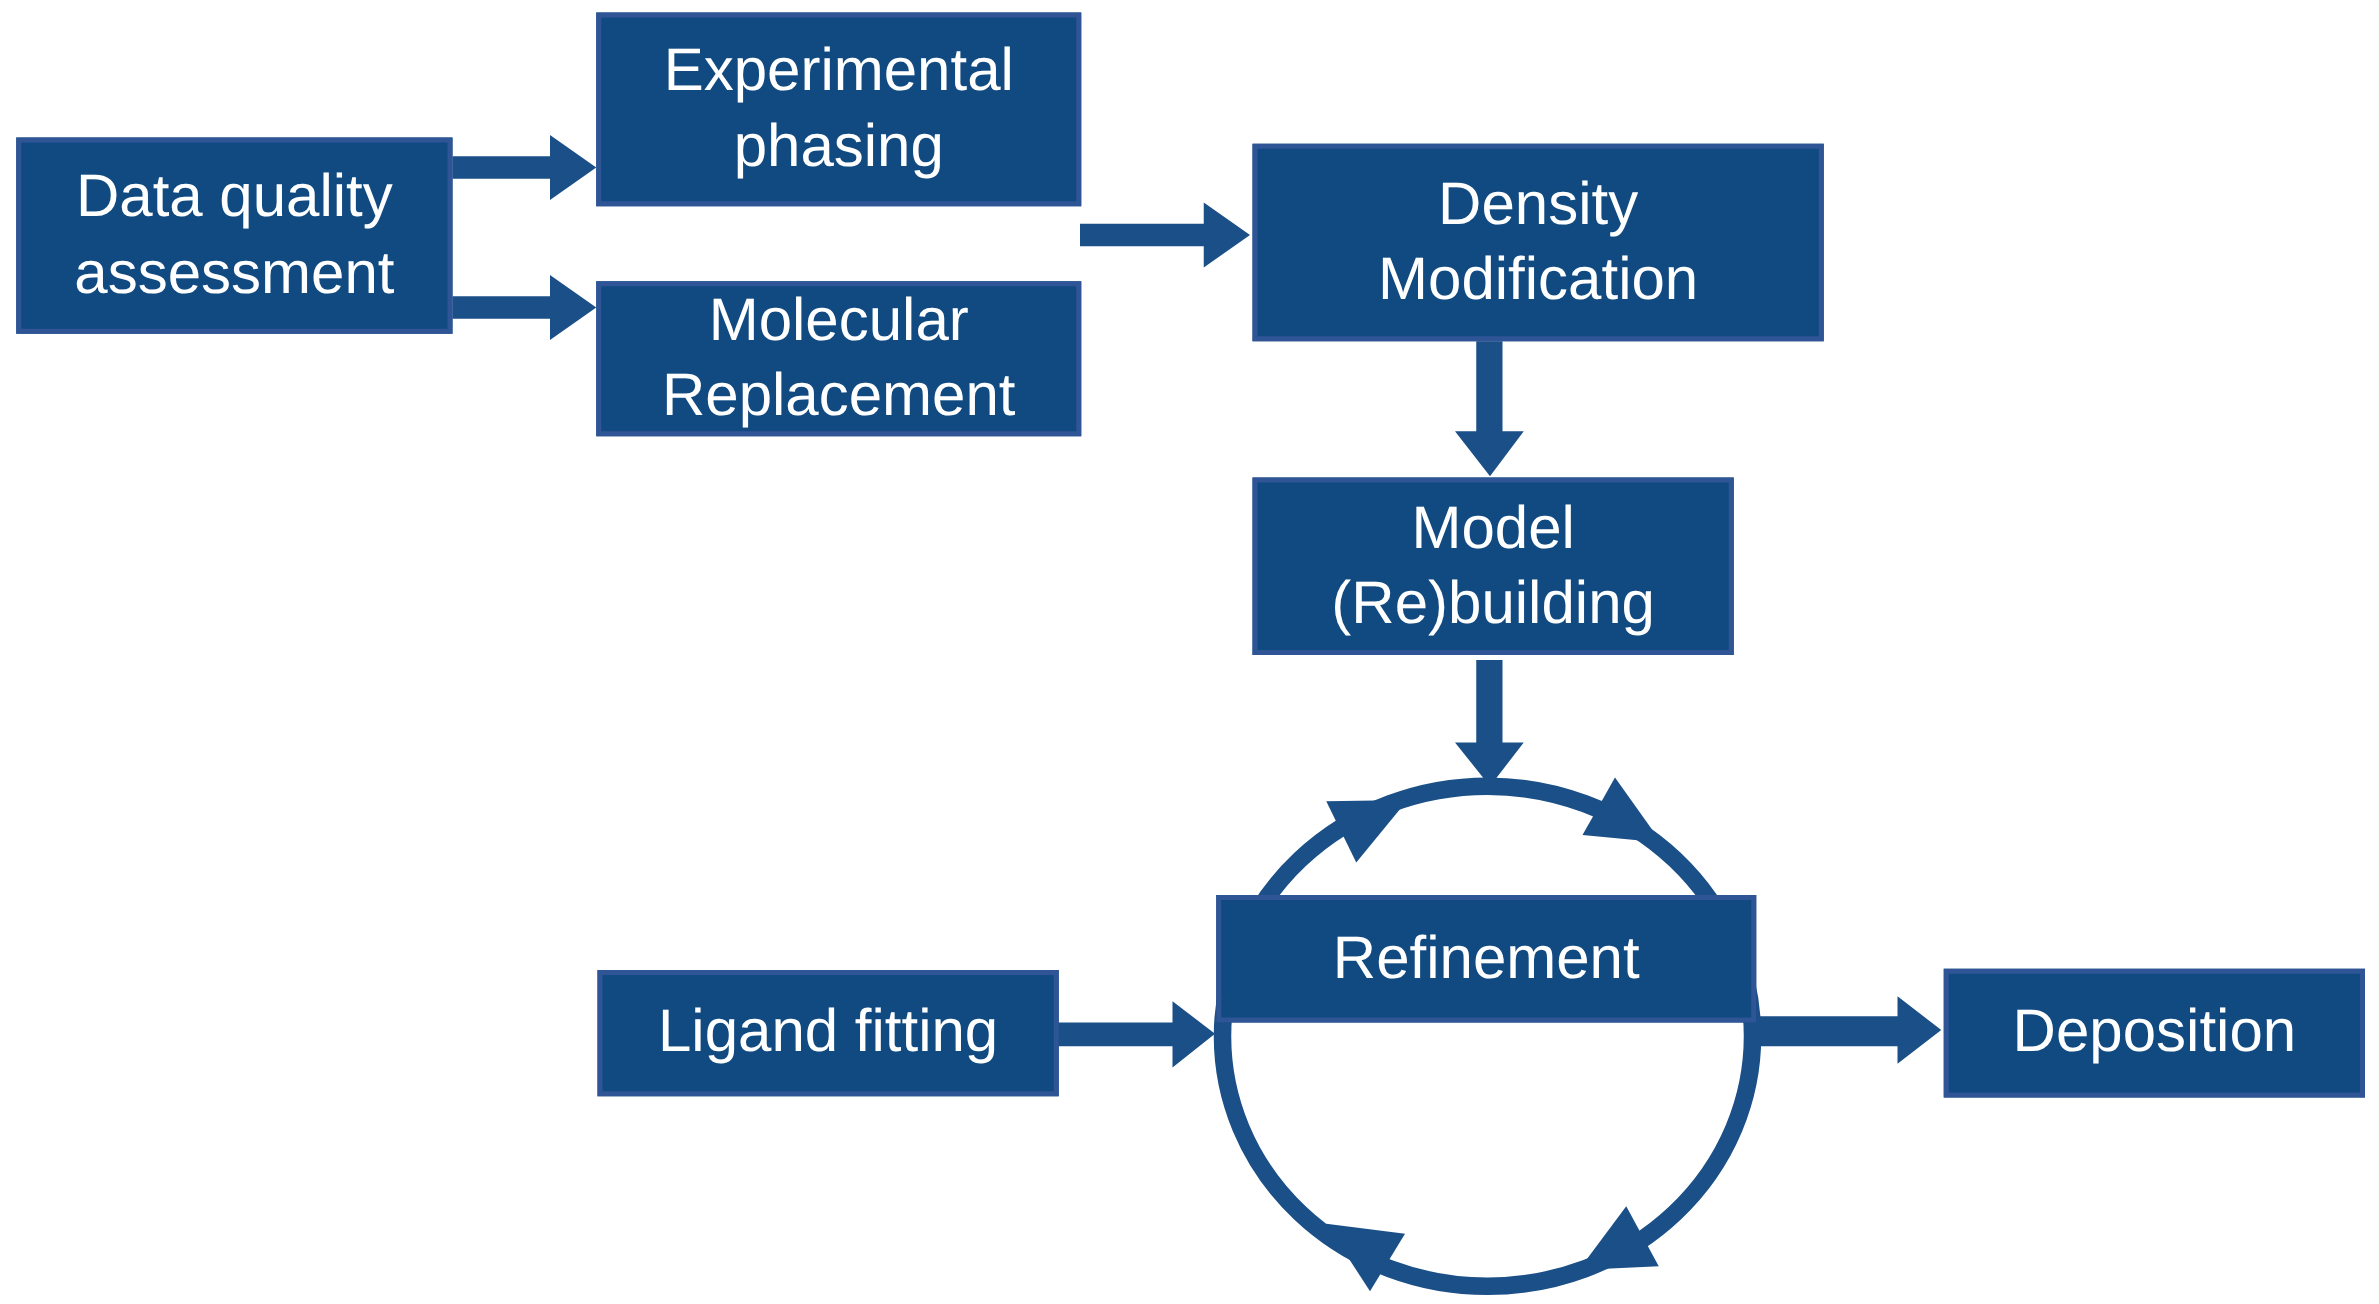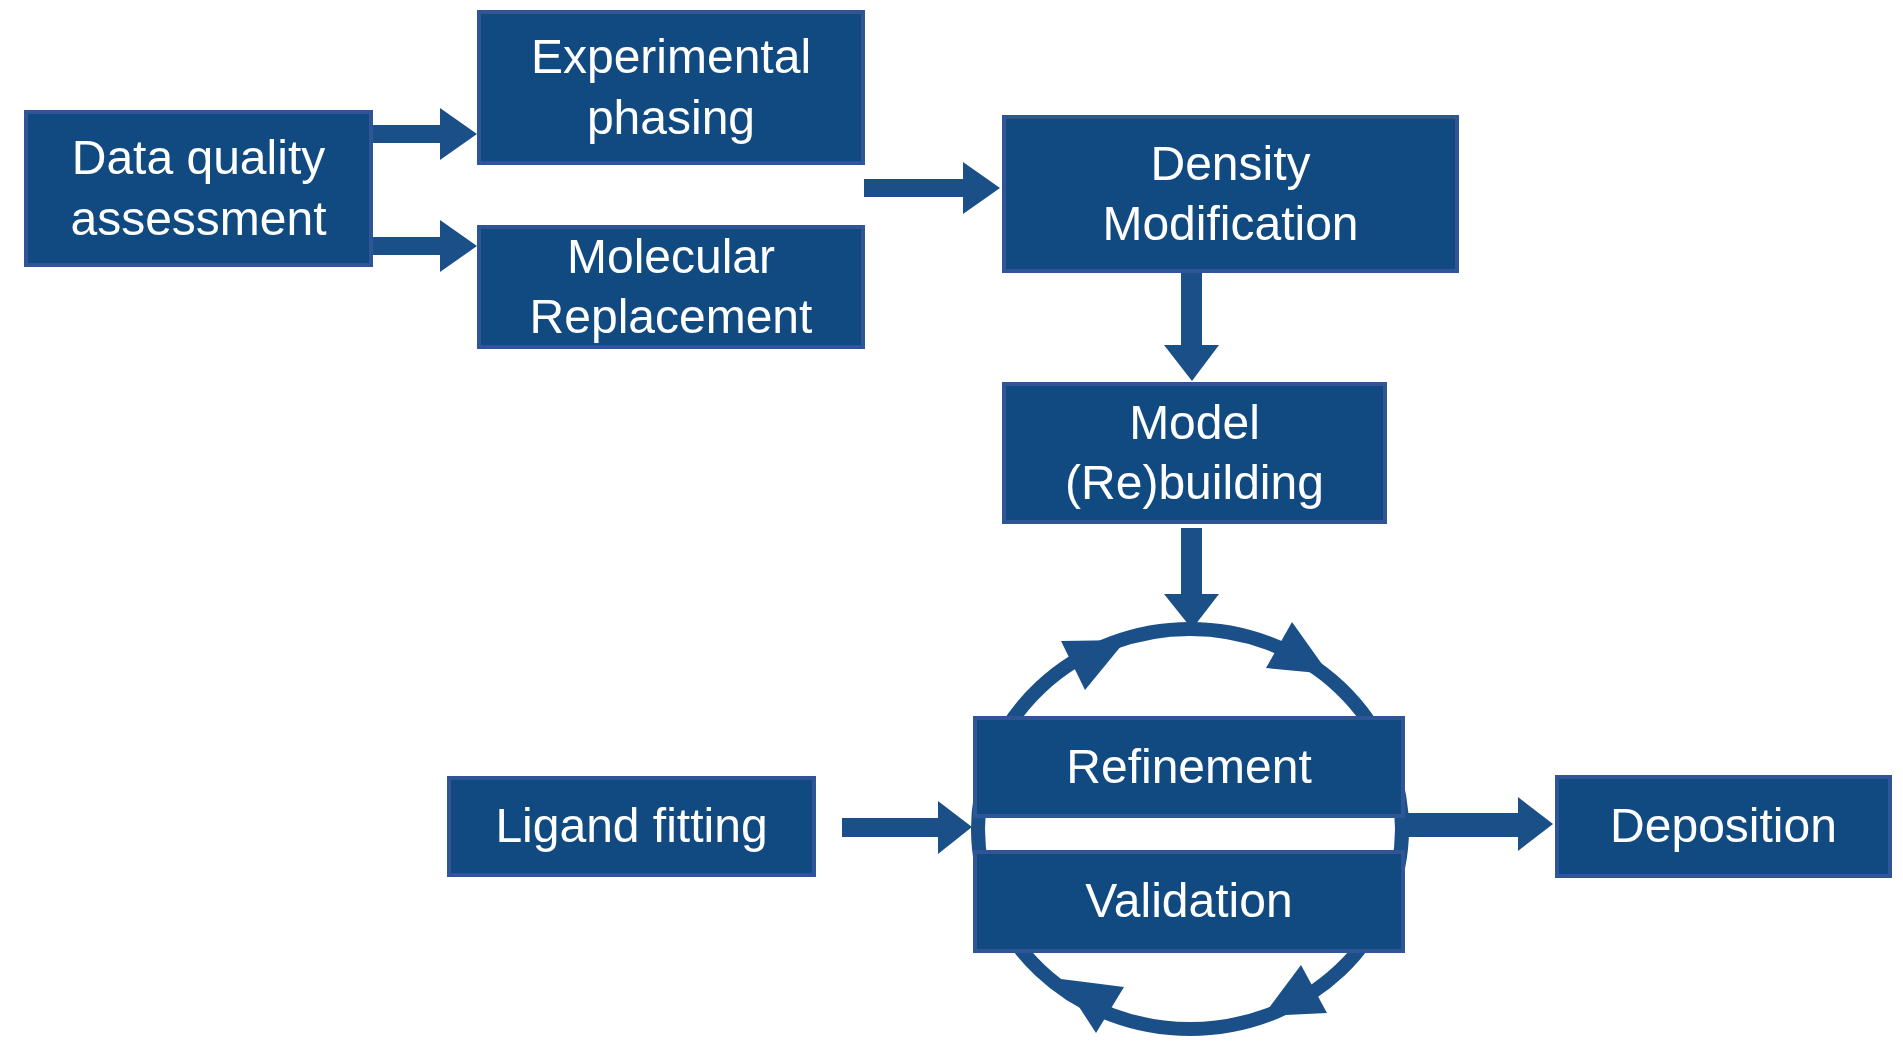--- a/index.html
+++ b/index.html
@@ -58,21 +58,21 @@
 
     <polygon points="1181,273 1202,273 1202,345 1219,345 1192,381 1164,345 1181,345" fill="#1B4F87"></polygon>
 
     <polygon points="1181,528 1202,528 1202,594 1219,594 1192,629 1164,594 1181,594" fill="#1B4F87"></polygon>
 
     <polygon points="842,818 938,818 938,801 972,827 938,854 938,837 842,837" fill="#1B4F87"></polygon>
 
     <polygon points="1408,813 1518,813 1518,797 1553,824 1518,851 1518,837 1408,837" fill="#1B4F87"></polygon>
   </svg>
 
-  <div class="node" style="left:24px;top:110px;width:349px;height:157px">
+  <div class="node" style="left:13px;top:110px;width:349px;height:157px">
     <span>Data quality</span>
     <span>assessment</span>
   </div>
 
   <div class="node" style="left:477px;top:10px;width:388px;height:155px">
     <span>Experimental</span>
     <span>phasing</span>
   </div>
 
   <div class="node" style="left:477px;top:225px;width:388px;height:124px">
@@ -87,25 +87,22 @@
 
   <div class="node" style="left:1002px;top:382px;width:385px;height:142px">
     <span>Model</span>
     <span>(Re)building</span>
   </div>
 
   <div class="node" style="left:973px;top:716px;width:432px;height:102px">
     <span>Refinement</span>
   </div>
 
-  <div class="node" style="left:973px;top:850px;width:432px;height:103px">
-    <span>Validation</span>
-  </div>
 
-  <div class="node" style="left:447px;top:776px;width:369px;height:101px">
+  <div class="node" style="left:478px;top:776px;width:369px;height:101px">
     <span>Ligand fitting</span>
   </div>
 
   <div class="node" style="left:1555px;top:775px;width:337px;height:103px">
     <span>Deposition</span>
   </div>
 
 </div>
 
 </body></html>

